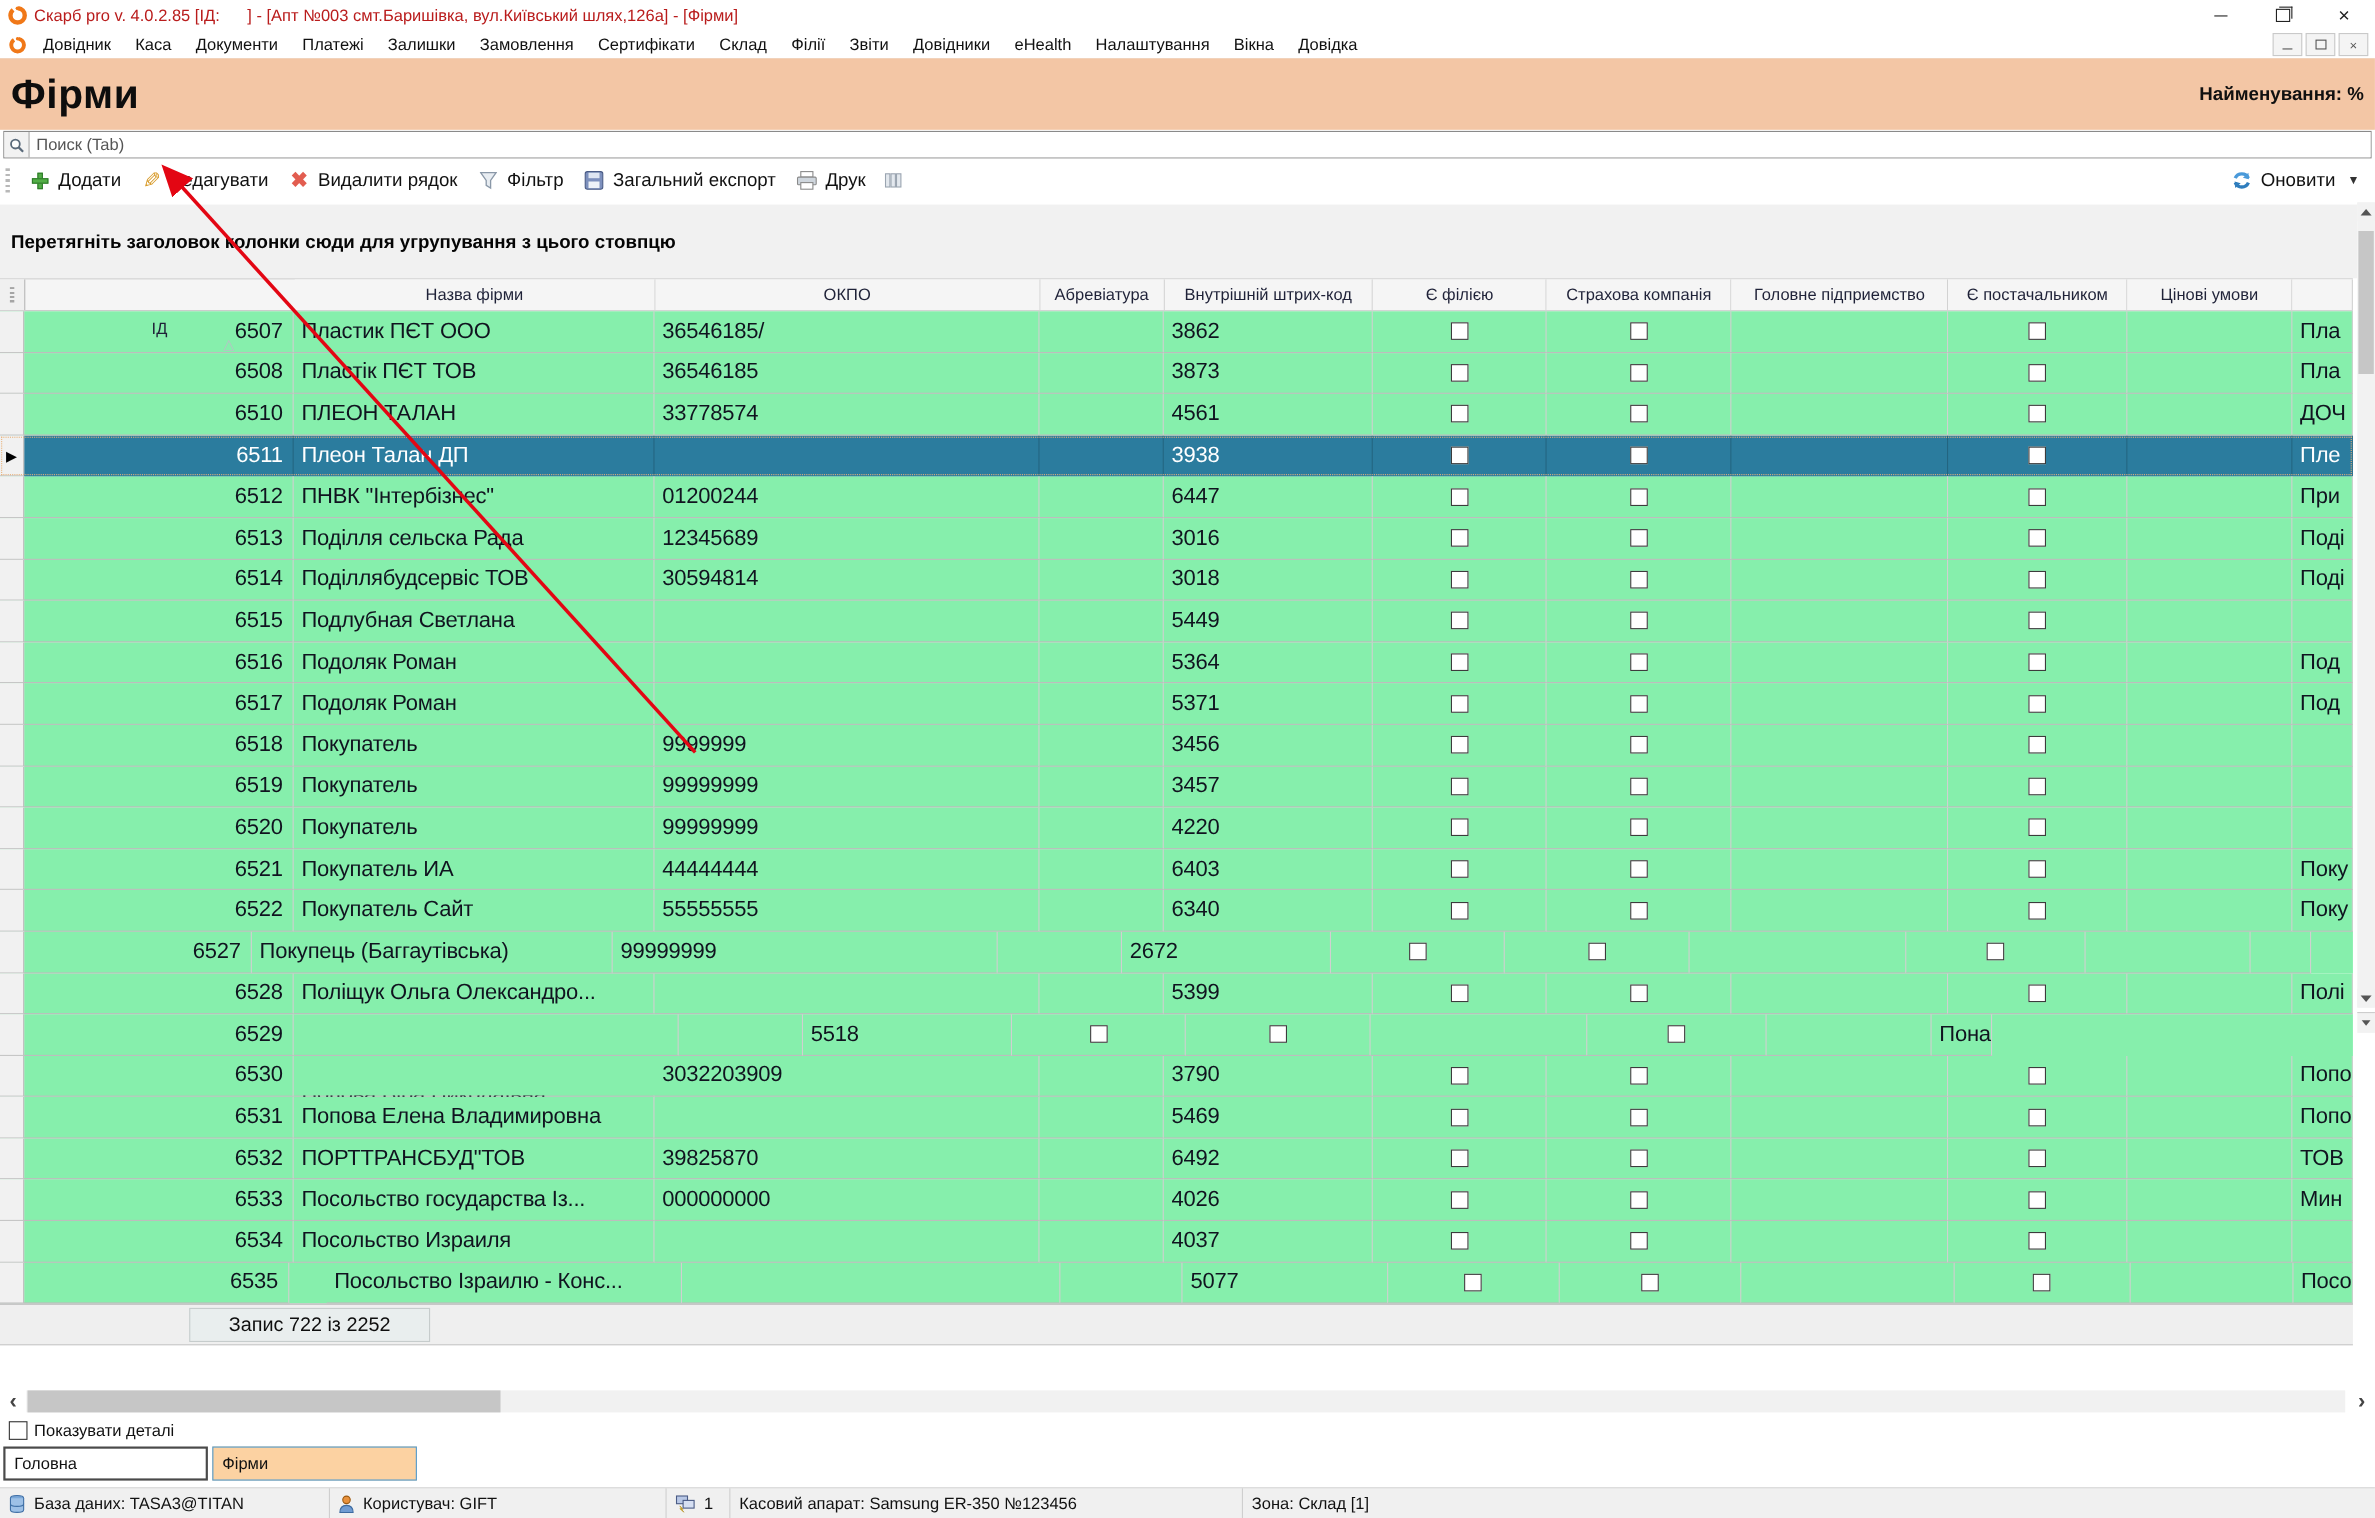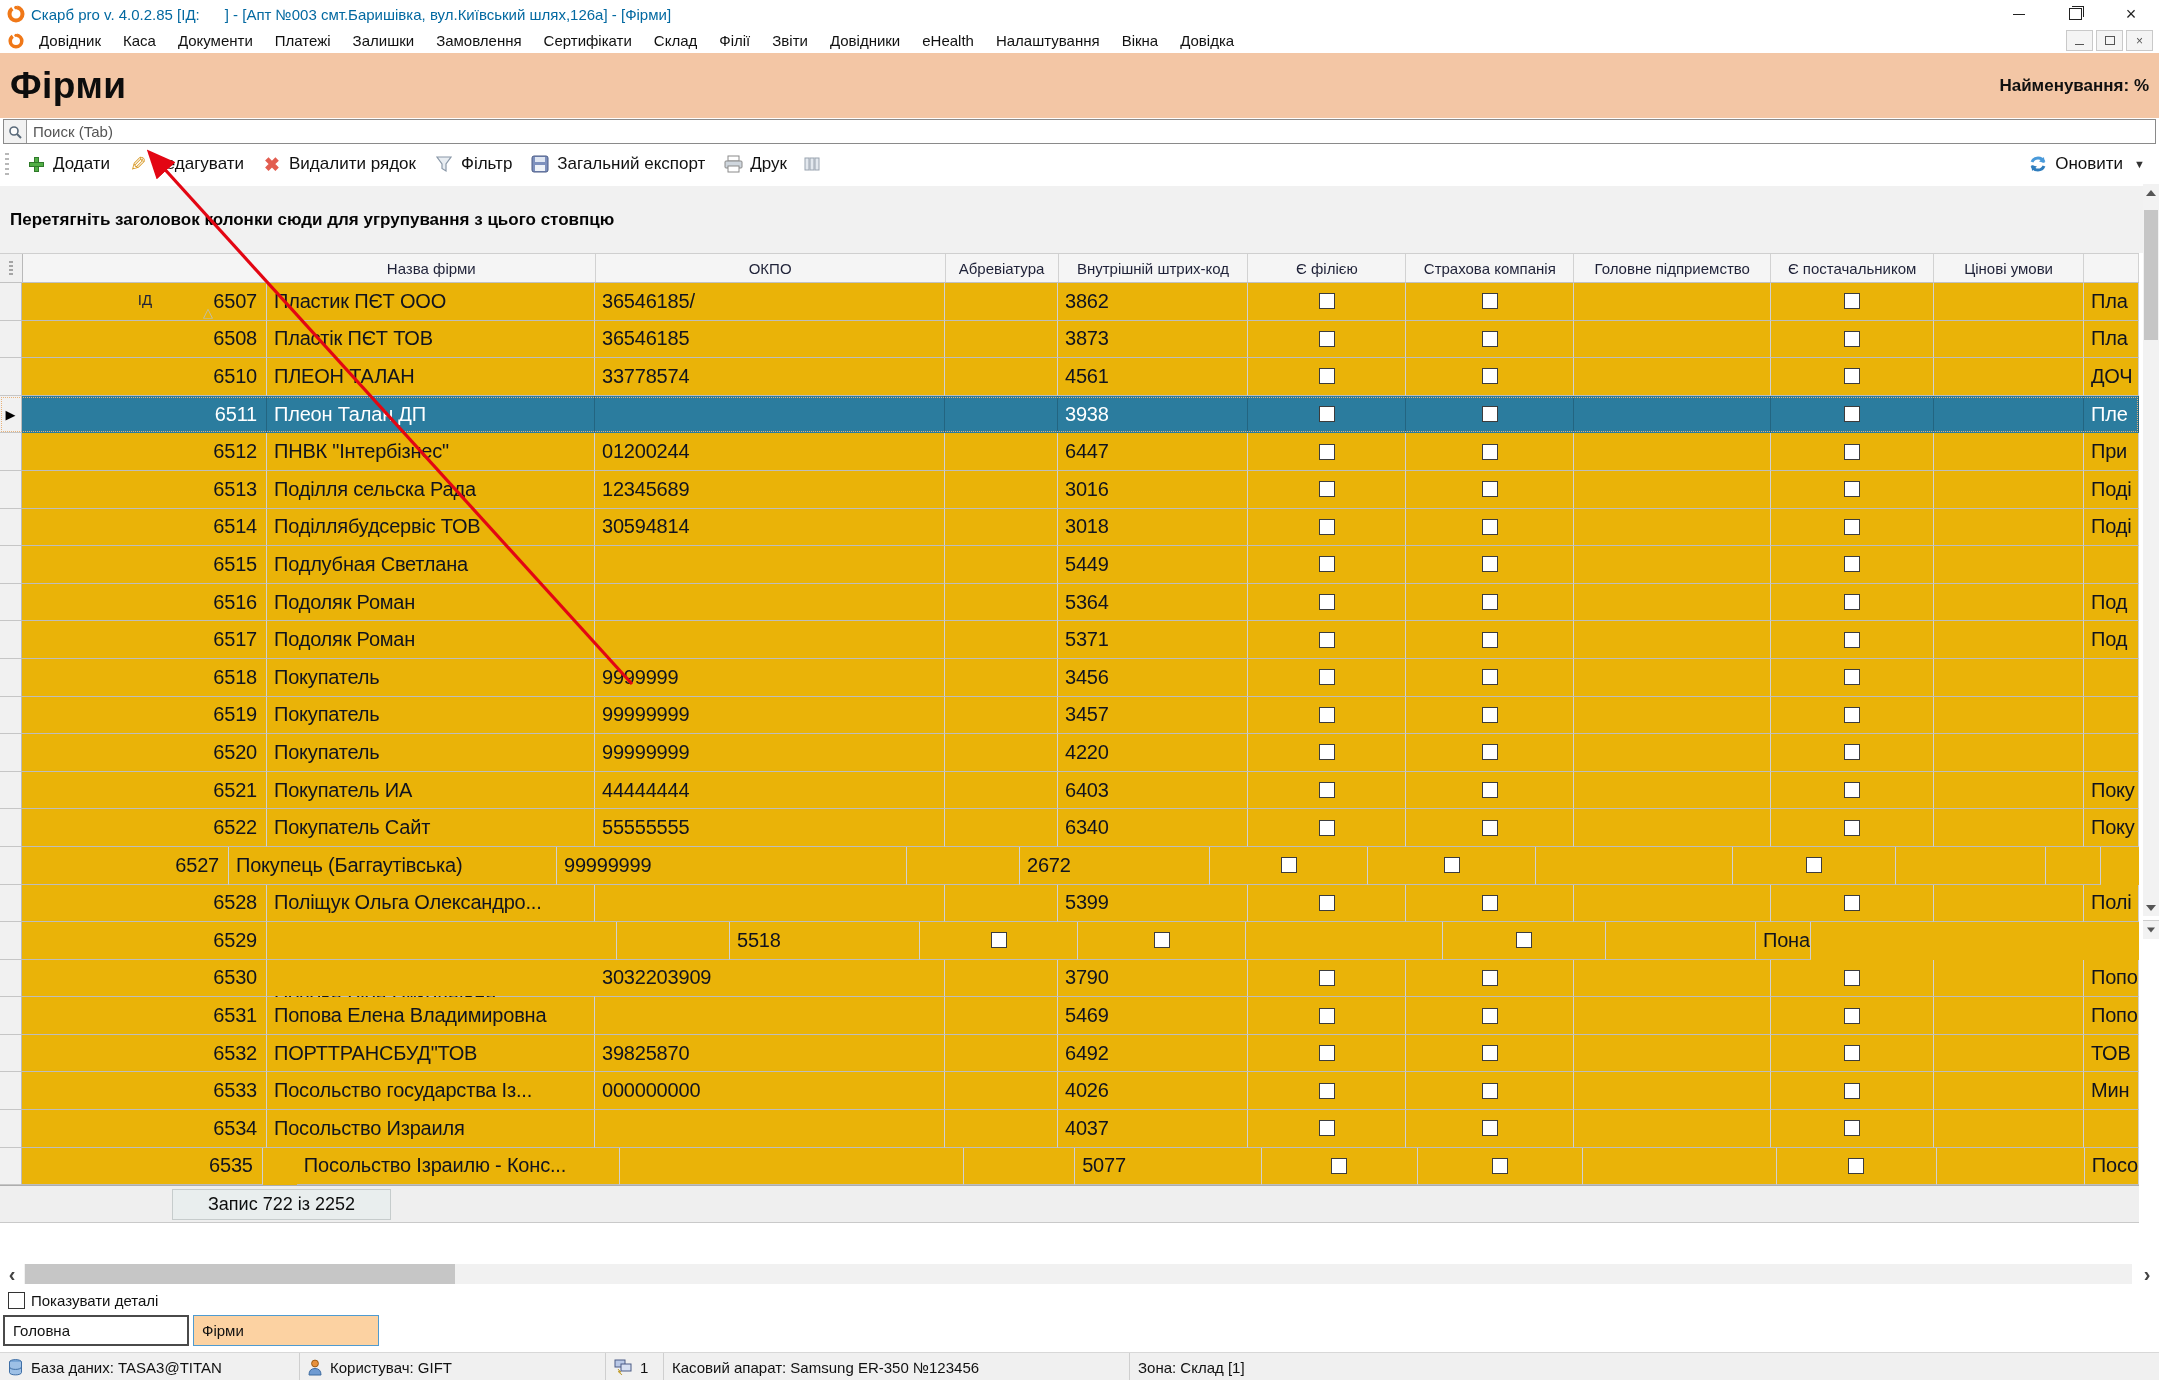--- a/index.html
+++ b/index.html
@@ -4,21 +4,21 @@
 <style>
   html,body{margin:0;padding:0;}
   body{
     width:2159px;height:1380px;position:relative;overflow:hidden;
     font-family:"Liberation Sans",sans-serif;background:#fff;color:#111;
     -webkit-font-smoothing:antialiased;
   }
   
   .titlebar{position:absolute;top:0;left:0;width:2159px;height:28px;background:#fff;
     display:flex;align-items:center;font-size:15px;}
-  .titlebar .ttl{white-space:pre;margin-left:6px;color:#0369a1;}
+  .titlebar .ttl{white-space:pre;margin-left:6px;color:#b91c1c;}
   .win-btns{margin-left:auto;display:flex;height:28px;}
   .win-btn{width:56px;height:28px;display:flex;align-items:center;justify-content:center;color:#222;font-size:15px;}
   .glyph-min{width:12px;border-bottom:1px solid #222;height:1px;display:block;}
   .glyph-max{width:11px;height:10px;border:1px solid #222;display:block;position:relative;background:#fff;}
   .glyph-max::before{content:"";position:absolute;top:-3px;left:2px;width:11px;height:10px;border:1px solid #222;border-left:none;border-bottom:none;}
   .glyph-close{font-size:18px;line-height:1;}
   
   .menubar{position:absolute;top:28px;left:0;width:2159px;height:25px;background:#fff;
     display:flex;align-items:center;font-size:15px;border-bottom:1px solid #e8e8e8;}
   .menu-item{padding:0 11px;color:#111;}
@@ -55,21 +55,21 @@
     display:flex;align-items:center;}
   .groupzone .hint{font-size:17px;font-weight:bold;margin-left:10px;color:#050505;}
   
   .grid{position:absolute;top:253px;left:0;width:2139px;}
   .grid-header{display:flex;height:28px;background:#f5f5f5;border-top:1px solid #cfcfcf;border-bottom:1px solid #c2c2c2;}
   .gh-cell{display:flex;align-items:center;justify-content:center;font-size:15px;color:#1f2238;
     border-right:1px solid #d2d2d2;box-sizing:border-box;position:relative;background:#f5f5f5;}
   .gh-ind{width:22px;border-right:1px solid #b9b9b9;display:flex;align-items:center;justify-content:center;background:#f0f0f0;}
   .gh-grip{width:4px;height:14px;background-image:repeating-linear-gradient(to bottom,#a5a5a5 0 2px,transparent 2px 4px);}
   .sort-ico{position:absolute;right:54px;color:#b9c0c6;font-size:13px;top:6px;}
-  .grid-row{display:flex;height:37.6px;box-sizing:border-box;background:#eab308;}
+  .grid-row{display:flex;height:37.6px;box-sizing:border-box;background:#86efac;}
   .g-ind{width:22px;background:#f1f1f1;border-right:1px solid #bcbcbc;border-bottom:1px solid #c6c6c6;
     box-sizing:border-box;display:flex;align-items:center;justify-content:center;color:#000;font-size:13px;}
   .g-cell{display:flex;align-items:center;font-size:20px;color:#10131f;
     border-right:1px solid #d0d0d0;border-bottom:1px solid #bdbdbd;box-sizing:border-box;
     overflow:hidden;white-space:nowrap;letter-spacing:-0.2px;}
   .al-r{justify-content:flex-end;padding-right:9px;}
   .al-l{justify-content:flex-start;padding-left:7px;}
   .al-c{justify-content:center;}
   .chk{width:16px;height:16px;border:1px solid #3c3c3c;background:#fff;box-sizing:border-box;}
   .grid-row.sel{background:#2b7c9e;outline:1px dotted #e8b27a;outline-offset:-2px;}

